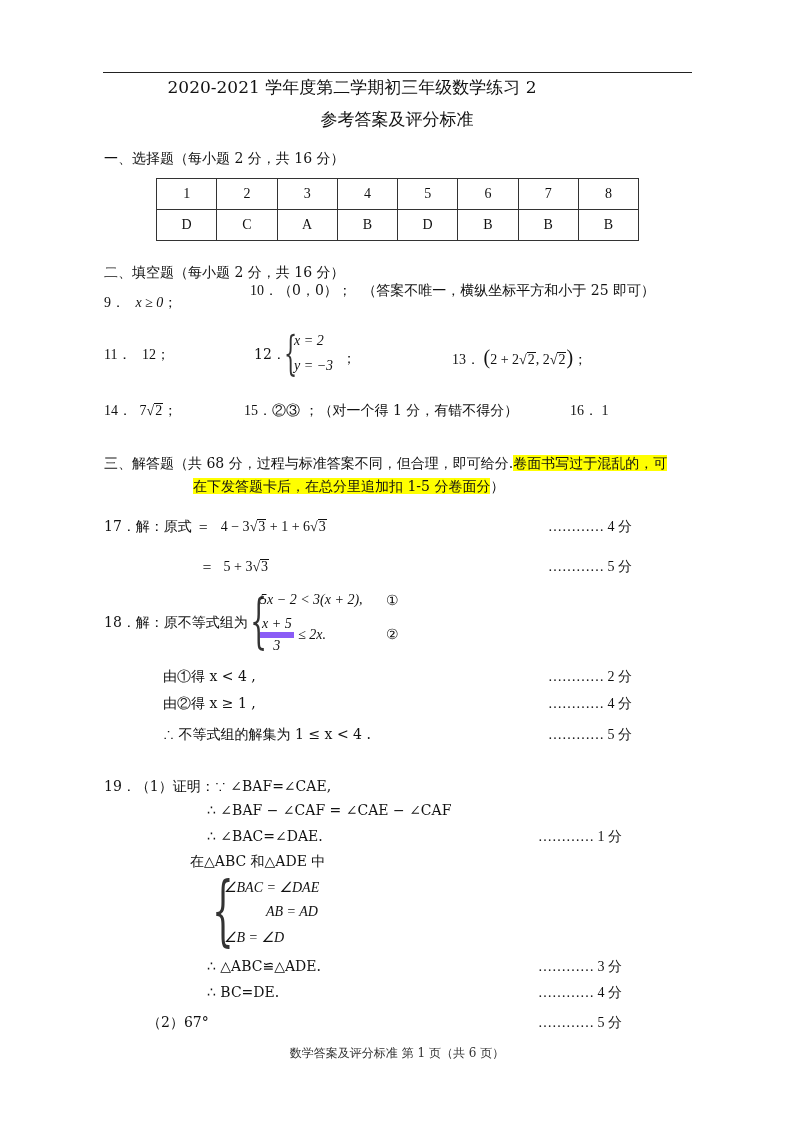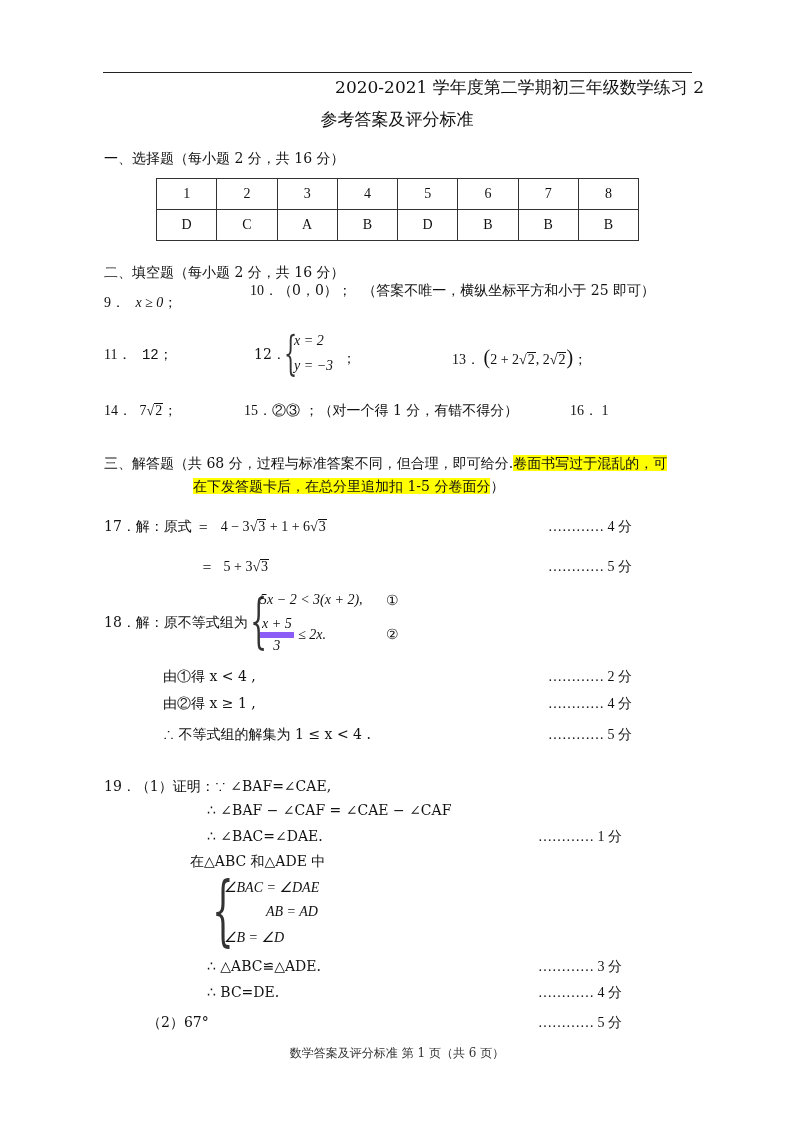--- a/index.html
+++ b/index.html
@@ -1,20 +1,20 @@
 <!DOCTYPE html>
 <html><head>
 <meta charset="utf-8">
 <style>
   html, body { margin:0; padding:0; background:#ffffff; }
   body { width:794px; height:1122px; position:relative; overflow:hidden;
          font-family:"DejaVu Serif","Liberation Serif",serif; color:#111; font-size:14px; }
   .abs { position:absolute; white-space:nowrap; }
   .topline { position:absolute; left:103px; top:72px; width:589px; height:1px; background:#222; }
-  .title1 { left:0; width:704px; text-align:right; top:76px; font-size:17px; }
+  .title1 { left:0; width:704px; text-align:center; top:76px; font-size:17px; }
   .title2 { left:0; width:794px; text-align:center; top:108px; font-size:17px; }
   .sec { font-size:14px; }
   table.ans { position:absolute; left:156px; top:178px; width:483px; height:63px; border-collapse:collapse; }
   table.ans td { border:1px solid #333; text-align:center; font-family:"Liberation Serif",serif; font-size:14px; width:12.5%; }
   .i { font-style:italic; font-family:"Liberation Serif",serif; }
   .m { font-family:"Liberation Serif",serif; }
   .hl { background:#ffff00; }
   .sqrt { display:inline-block; border-top:1px solid #111; padding:0 1px; line-height:1; }
   .frac { display:inline-block; vertical-align:middle; text-align:center; }
   .frac .num { display:block; border-bottom:6px solid #8b5cf6; padding:0 2px; }
@@ -62,21 +62,21 @@
   <span class="m">9．</span>
   <span class="i" style="margin-left:6px;">x ≥ 0</span><span>；</span>
 </div>
 <div class="abs" style="left:250px; top:282px;">
   <span class="m">10．</span><span>（0，0）；</span>
   <span style="margin-left:6px;">（答案不唯一，横纵坐标平方和小于 25 即可）</span>
 </div>
 
 <div class="abs" style="left:104px; top:346px;">
   <span class="m">11．</span>
-  <span class="m" style="margin-left:6px;font-family:Liberation Mono, monospace;">12；</span>
+  <span class="m" style="margin-left:6px;">12；</span>
 </div>
 <div class="abs" style="left:254px; top:346px;">12．</div>
 <div class="bigbrace" style="left:284px; top:330px;">{</div>
 <div class="abs i" style="left:294px; top:333px;">x = 2</div>
 <div class="abs i" style="left:294px; top:358px;">y = −3</div>
 <div class="abs" style="left:342px; top:350px;">；</div>
 
 <div class="abs m" style="left:452px; top:346px;">
   <span>13．</span>
   <span style="font-size:20px;">(</span><span>2 + 2</span>√<span class="sqrt">2</span><span>, 2</span>√<span class="sqrt">2</span><span style="font-size:20px;">)</span><span>；</span>

